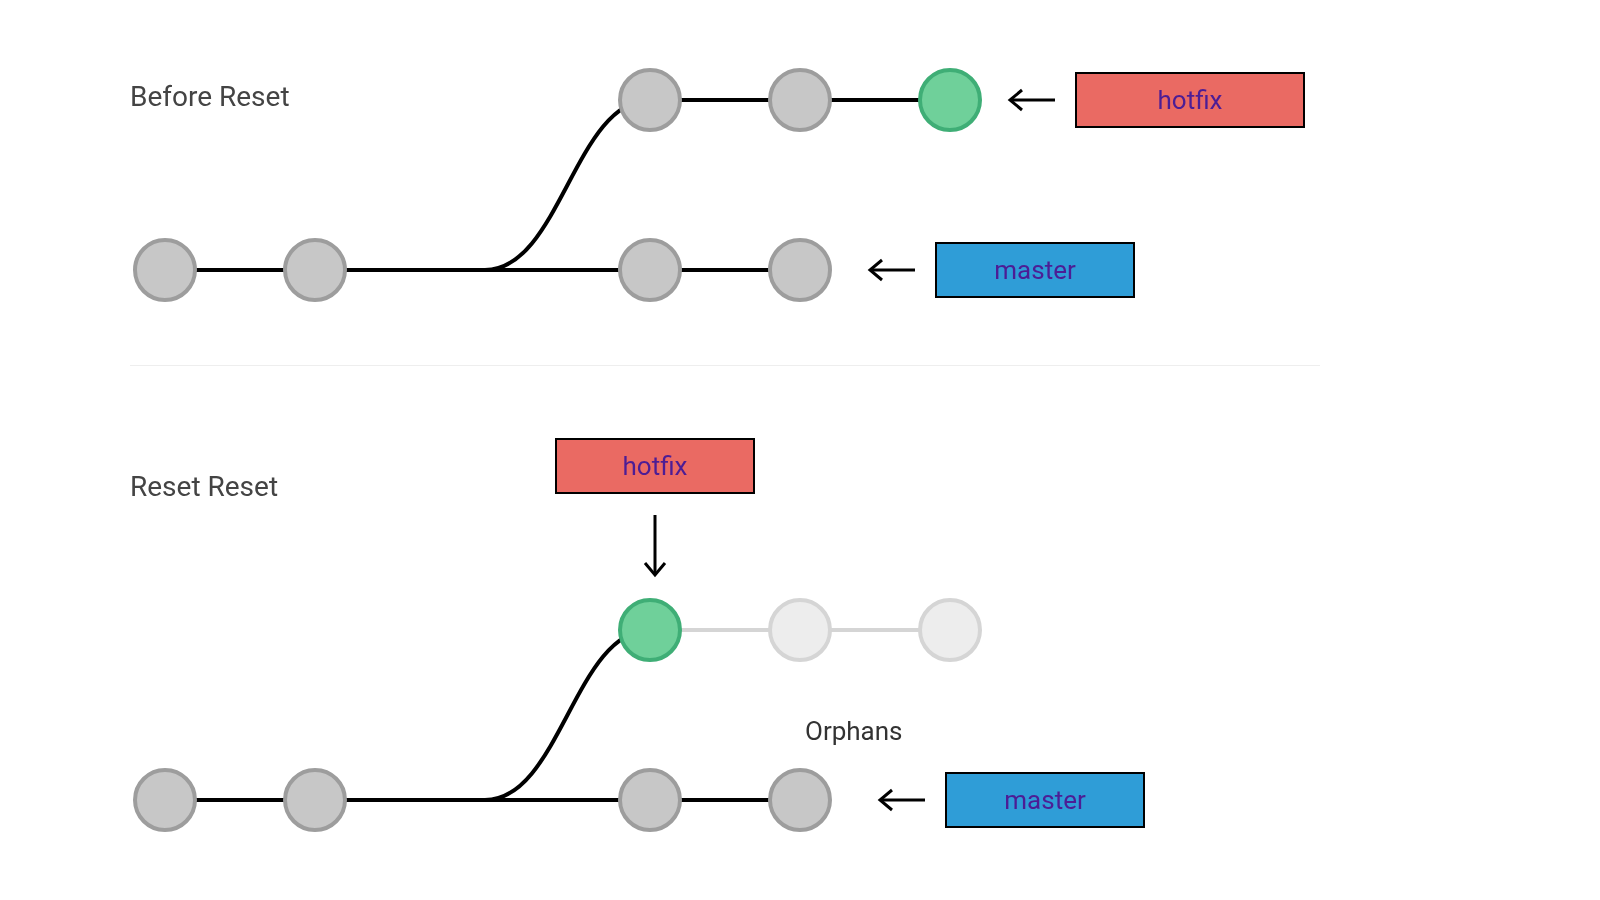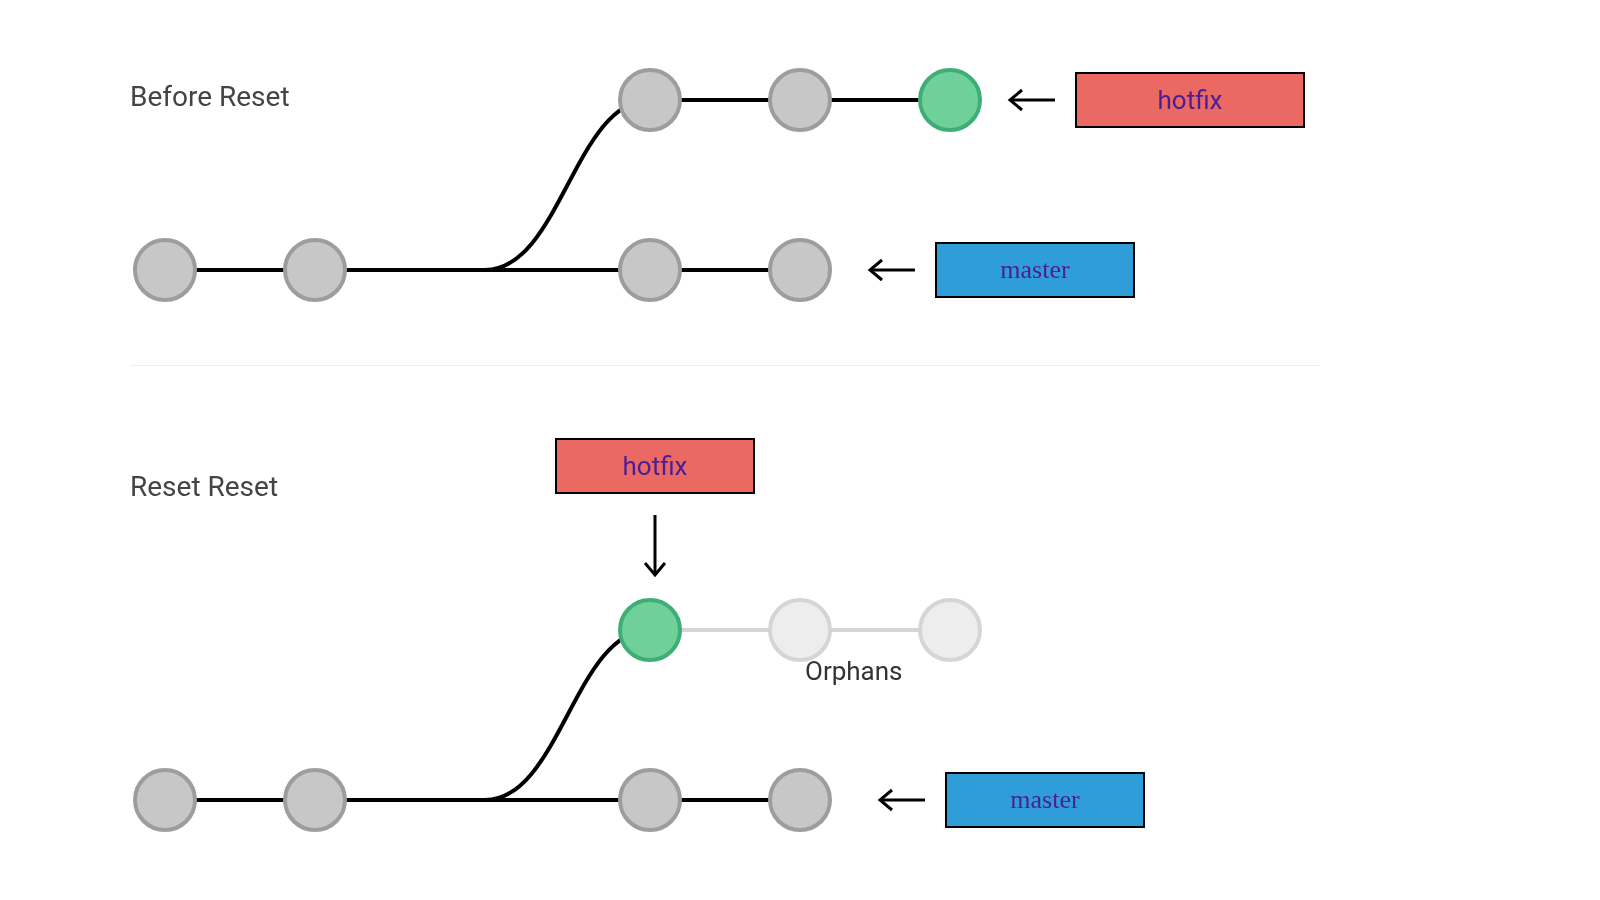--- a/index.html
+++ b/index.html
@@ -34,21 +34,21 @@
     font-size: 26px;
     text-align: center;
     line-height: 1;
     display: flex;
     align-items: center;
     justify-content: center;
     border: 2px solid #000;
     box-sizing: border-box;
   }
   .branch-red  { background: #ea6a63; }
-  .branch-blue { background: #2f9dd7; font-family: Liberation Serif, serif; }
+  .branch-blue { background: #2f9dd7; }
   .orphans-label {
     position: absolute;
     font-size: 26px;
     color: #333;
   }
   hr.divider {
     position: absolute;
     left: 130px;
     top: 365px;
     width: 1190px;
@@ -66,21 +66,21 @@
   <div class="section-title" style="left:130px; top:470px;">Reset Reset</div>
 
   <hr class="divider">
 
   <div class="branch-label branch-red" style="left:1075px; top:72px; width:230px; height:56px;">hotfix</div>
   <div class="branch-label branch-blue" style="left:935px; top:242px; width:200px; height:56px;">master</div>
 
   <div class="branch-label branch-red" style="left:555px; top:438px; width:200px; height:56px;">hotfix</div>
   <div class="branch-label branch-blue" style="left:945px; top:772px; width:200px; height:56px;">master</div>
 
-  <div class="orphans-label" style="left:805px; top:656px;">Orphans</div>
+  <div class="orphans-label" style="left:805px; top:716px;">Orphans</div>
 
   <svg class="canvas" viewBox="0 0 1600 900">
 
     <line x1="165" y1="270" x2="800" y2="270" stroke="#000" stroke-width="4"></line>
 
     <path d="M 485 270 C 560 270, 575 100, 650 100" fill="none" stroke="#000" stroke-width="4"></path>
 
     <line x1="650" y1="100" x2="950" y2="100" stroke="#000" stroke-width="4"></line>
 
     <g stroke="#000" stroke-width="3" fill="none">

